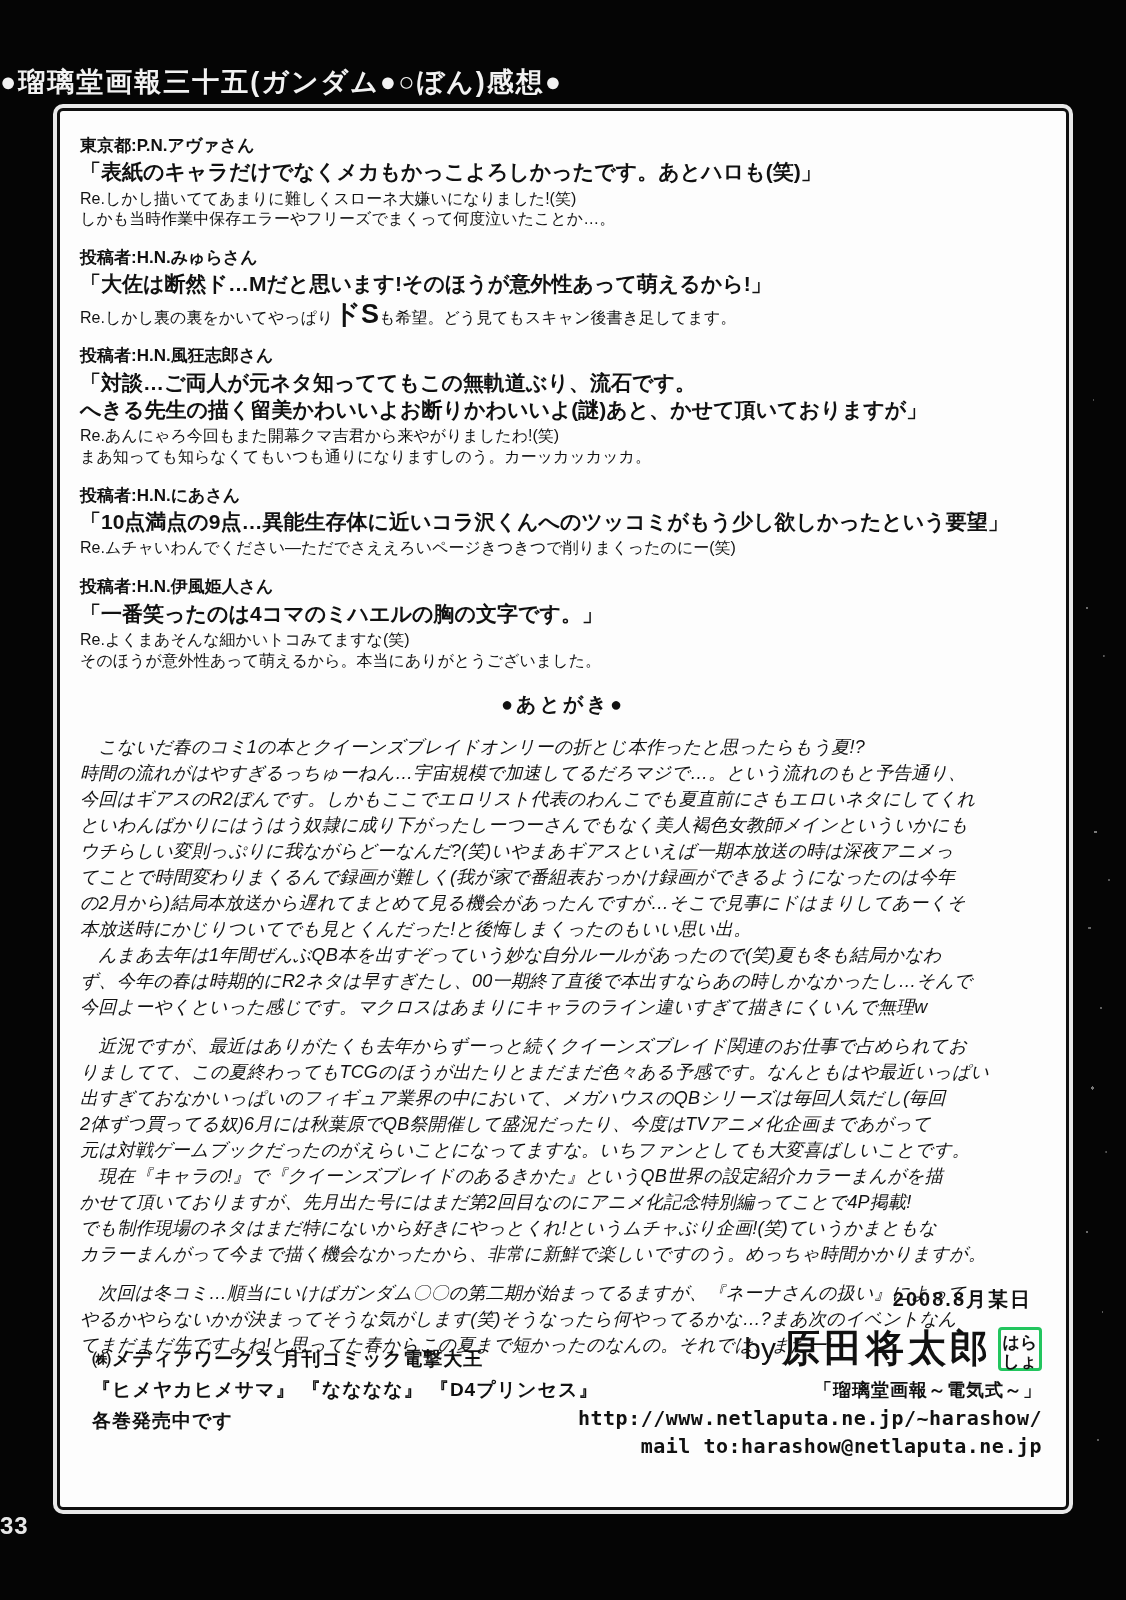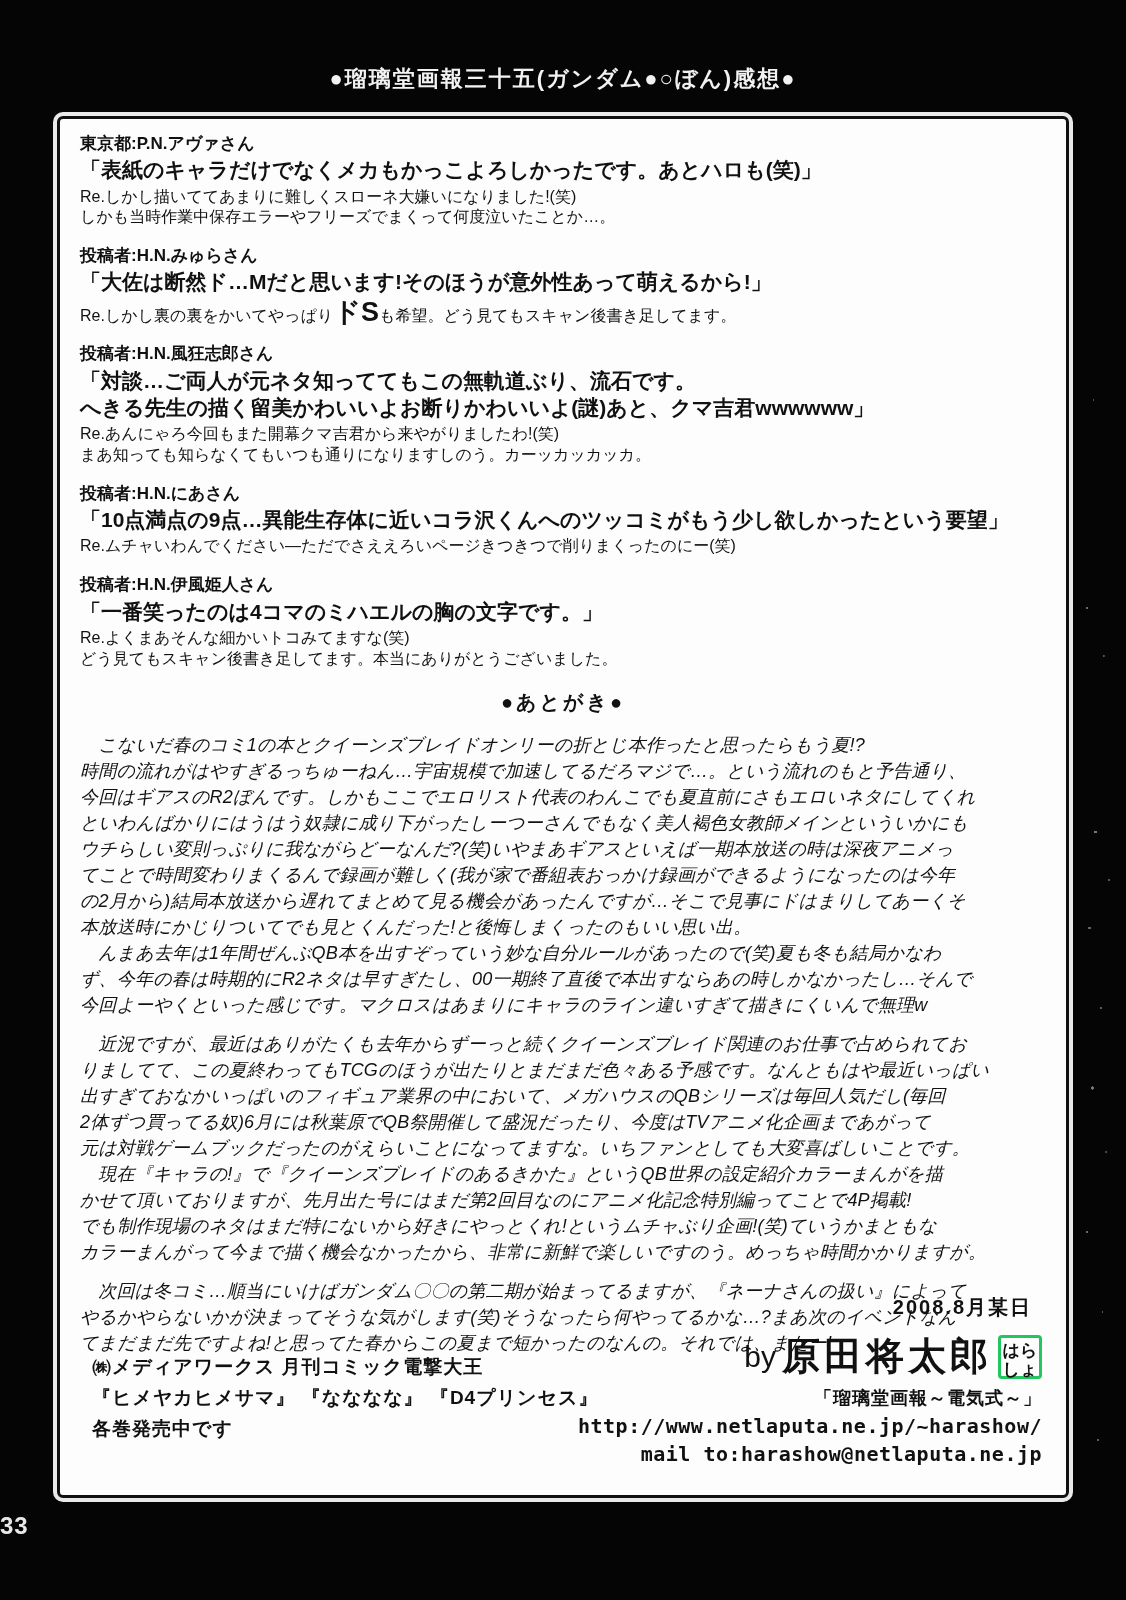--- a/index.html
+++ b/index.html
@@ -6,33 +6,32 @@
   .page{
     position:relative;
     width:1126px;height:1600px;
     background:#050505;
     overflow:hidden;
     font-family:"Liberation Sans","DejaVu Sans",sans-serif;
     color:#111;
   }
   .page-title{
     position:absolute;top:64px;left:0;width:100%;
-    text-align:center;
+    text-align:left;
     color:#f2f2f2;
-    font-size:22px;font-weight:bold;letter-spacing:2px;
+    font-size:27px;font-weight:bold;letter-spacing:2px;
   }
   .content-box{
     position:absolute;left:57px;top:108px;
     width:966px;height:1348px;
     background:#fdfdfd;
     border:3px solid #101010;
     box-shadow:0 0 0 4px #e9e9e9;
     border-radius:6px;
-    padding:14px 20px;
-    margin-top:8px;
+    padding:24px 20px;
   }
   .comments{display:block;}
   .comment{margin-bottom:17px;}
   .comment .author{font-size:17px;font-weight:bold;line-height:1.25;}
   .comment .quote{font-size:21px;font-weight:bold;line-height:1.3;margin:2px 0 3px;white-space:pre-line;}
   .comment .reply{font-size:16px;line-height:1.3;white-space:pre-line;}
   .big-ds{font-size:27px;font-weight:bold;line-height:1;}
   .afterword-heading{
     text-align:center;font-size:20px;font-weight:bold;
     margin:20px 0 16px;letter-spacing:3px;
@@ -111,36 +110,36 @@
 
       <div class="comment">
         <div class="author">投稿者:H.N.みゅらさん</div>
         <div class="quote">「大佐は断然ド…Mだと思います!そのほうが意外性あって萌えるから!」</div>
         <div class="reply"><span>Re.しかし裏の裏をかいてやっぱり</span><span class="big-ds">ドS</span><span>も希望。どう見てもスキャン後書き足してます。</span></div>
       </div>
 
       <div class="comment">
         <div class="author">投稿者:H.N.風狂志郎さん</div>
         <div class="quote">「対談…ご両人が元ネタ知っててもこの無軌道ぶり、流石です。
-へきる先生の描く留美かわいいよお断りかわいいよ(謎)あと、クマ吉君wwwwww」</div>
+へきる先生の描く留美かわいいよお断りかわいいよ(謎)あと、かせて頂いておりますが」</div>
         <div class="reply">Re.あんにゃろ今回もまた開幕クマ吉君から来やがりましたわ!(笑)
 まあ知っても知らなくてもいつも通りになりますしのう。カーッカッカッカ。</div>
       </div>
 
       <div class="comment">
         <div class="author">投稿者:H.N.にあさん</div>
         <div class="quote">「10点満点の9点…異能生存体に近いコラ沢くんへのツッコミがもう少し欲しかったという要望」</div>
         <div class="reply">Re.ムチャいわんでください―ただでさええろいページきつきつで削りまくったのにー(笑)</div>
       </div>
 
       <div class="comment">
         <div class="author">投稿者:H.N.伊風姫人さん</div>
         <div class="quote">「一番笑ったのは4コマのミハエルの胸の文字です。」</div>
         <div class="reply">Re.よくまあそんな細かいトコみてますな(笑)
-どう見てもスキャン後書き足してます。本当にありがとうございました。</div>
+そのほうが意外性あって萌えるから。本当にありがとうございました。</div>
       </div>
 
     </section>
 
     <div class="afterword-heading">●あとがき●</div>
 
     <section class="afterword-body">
       <p>　こないだ春のコミ1の本とクイーンズブレイドオンリーの折とじ本作ったと思ったらもう夏!?
 時間の流れがはやすぎるっちゅーねん…宇宙規模で加速してるだろマジで…。という流れのもと予告通り、
 今回はギアスのR2ぼんです。しかもここでエロリスト代表のわんこでも夏直前にさもエロいネタにしてくれ

